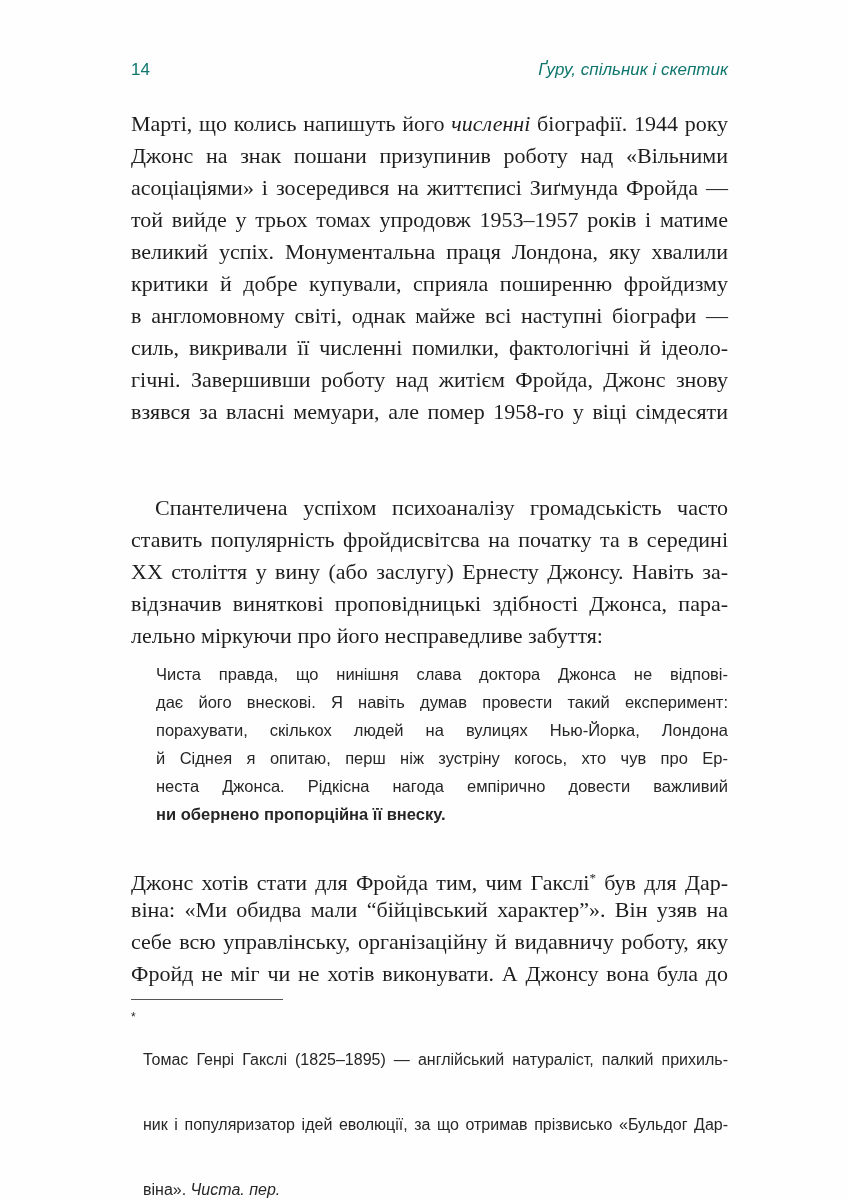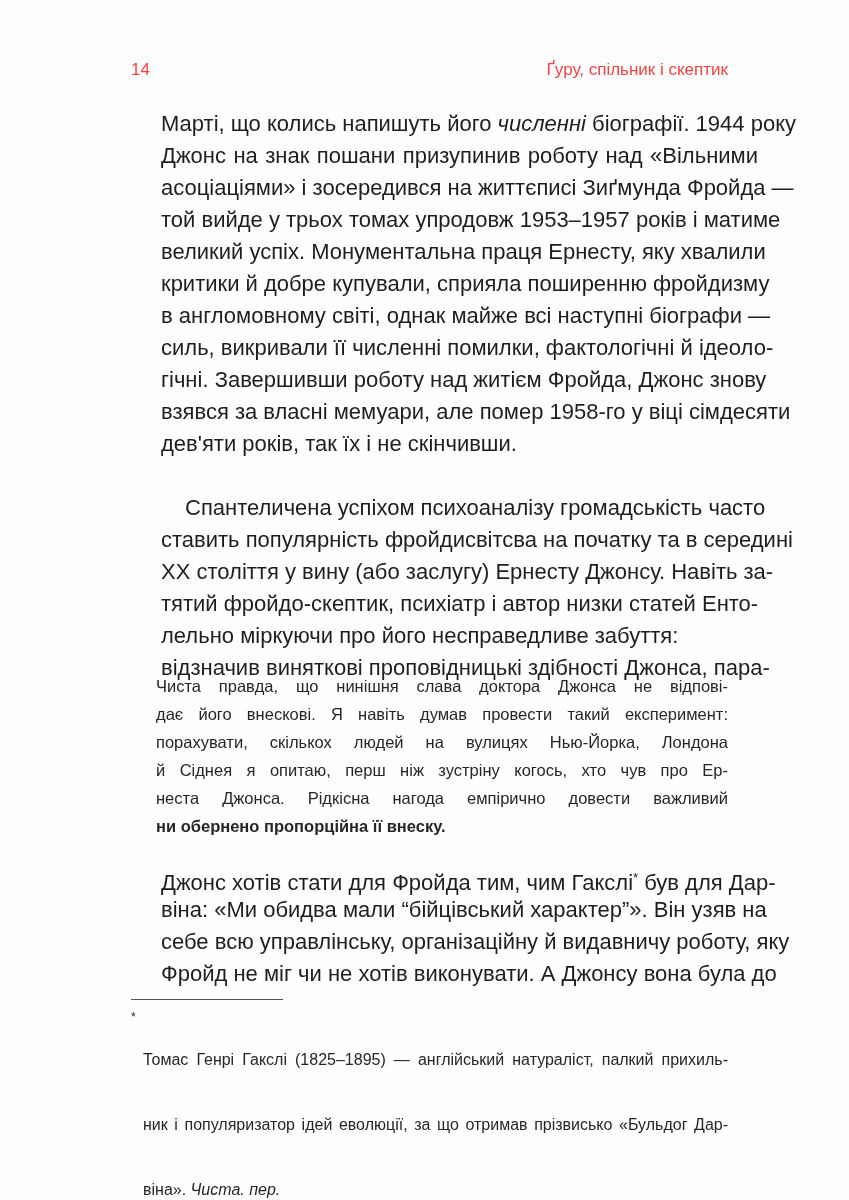--- a/index.html
+++ b/index.html
@@ -1,23 +1,23 @@
 <!DOCTYPE html>
 <html><head>
 <meta charset="utf-8">
 <style>
   html, body { margin: 0; padding: 0; background: #ffffff; }
   body { width: 849px; height: 1200px; position: relative; overflow: hidden; color: #1f1f1f; }
   .page { position: absolute; left: 0; top: 0; width: 849px; height: 1200px; background: #fefefe; }
   .running-head { position: absolute; left: 131px; top: 60px; width: 597px; height: 24px;
-    font-family: "Liberation Sans", "DejaVu Sans", sans-serif; font-size: 17px; color: #ef4444; }
+    font-family: "Liberation Sans", "DejaVu Sans", sans-serif; font-size: 17px; color: #0f766e; }
   .page-num { position: absolute; left: 0; top: 0; }
-  .chapter-title { position: absolute; right: 0; top: 0; }
+  .chapter-title { position: absolute; right: 0; top: 0; font-style: italic; }
   .body-block { position: absolute; left: 131px; width: 597px;
-    font-family: Liberation Sans, sans-serif; font-size: 22px; color: #1e1e1e; margin-left: 30px; }
+    font-family: Liberation Serif, serif; font-size: 22px; color: #1e1e1e; }
   .line { display: block; height: 32px; line-height: 32px; white-space: nowrap;
     text-align: justify; text-align-last: justify; }
   .line.last { text-align-last: left; }
   .line.indent { padding-left: 24px; }
   .quote-block { position: absolute; left: 156px; width: 572px;
     font-family: "Liberation Sans", "DejaVu Sans", sans-serif; font-size: 16.5px; color: #262626; }
   .qline { display: block; height: 28px; line-height: 28px; white-space: nowrap;
     text-align: justify; text-align-last: justify; }
   .qline.last { text-align-last: left; font-weight: bold; }
   .footnote-rule { position: absolute; left: 131px; top: 999px; width: 152px; height: 1px; background: #555; }
@@ -37,39 +37,37 @@
   <div class="running-head">
     <span class="page-num">14</span>
     <span class="chapter-title">Ґуру, спільник і скептик</span>
   </div>
 
   <div class="body-block" style="top:108px;">
     <span class="line"><span>Марті, що колись напишуть його </span><span class="it">численні</span><span> біографії. 1944 року</span></span>
     <span class="line">Джонс на знак пошани призупинив роботу над «Вільними</span>
     <span class="line">асоціаціями» і зосередився на життєписі Зиґмунда Фройда —</span>
     <span class="line">той вийде у трьох томах упродовж 1953–1957 років і матиме</span>
-    <span class="line">великий успіх. Монументальна праця Ернесту, яку хвалили</span>
+    <span class="line">великий успіх. Монументальна праця Лондона, яку хвалили</span>
     <span class="line">критики й добре купували, сприяла поширенню фройдизму</span>
     <span class="line">в англомовному світі, однак майже всі наступні біографи —</span>
     <span class="line">силь, викривали її численні помилки, фактологічні й ідеоло-</span>
     <span class="line">гічні. Завершивши роботу над житієм Фройда, Джонс знову</span>
     <span class="line">взявся за власні мемуари, але помер 1958-го у віці сімдесяти</span>
-    <span class="line last">дев'яти років, так їх і не скінчивши.</span>
   </div>
 
   <div class="body-block" style="top:492px;">
     <span class="line indent">Спантеличена успіхом психоаналізу громадськість часто</span>
     <span class="line">ставить популярність фройдисвітсва на початку та в середині</span>
     <span class="line">XX століття у вину (або заслугу) Ернесту Джонсу. Навіть за-</span>
-    <span class="line">тятий фройдо-скептик, психіатр і автор низки статей Енто-</span>
+    <span class="line">відзначив виняткові проповідницькі здібності Джонса, пара-</span>
     <span class="line last">лельно міркуючи про його несправедливе забуття:</span>
-    <span class="line">відзначив виняткові проповідницькі здібності Джонса, пара-</span>
   </div>
 
-  <div class="quote-block" style="top:660px;margin-top:12px;">
+  <div class="quote-block" style="top:660px;">
     <span class="qline">Чиста правда, що нинішня слава доктора Джонса не відпові-</span>
     <span class="qline">дає його внескові. Я навіть думав провести такий експеримент:</span>
     <span class="qline">порахувати, скількох людей на вулицях Нью-Йорка, Лондона</span>
     <span class="qline">й Сіднея я опитаю, перш ніж зустріну когось, хто чув про Ер-</span>
     <span class="qline">неста Джонса. Рідкісна нагода емпірично довести важливий</span>
     <span class="qline last">ни обернено пропорційна її внеску.</span>
   </div>
 
   <div class="body-block" style="top:862px;">
     <span class="line"><span>Джонс хотів стати для Фройда тим, чим Гакслі</span><sup style="font-size:13px;">*</sup><span> був для Дар-</span></span>

